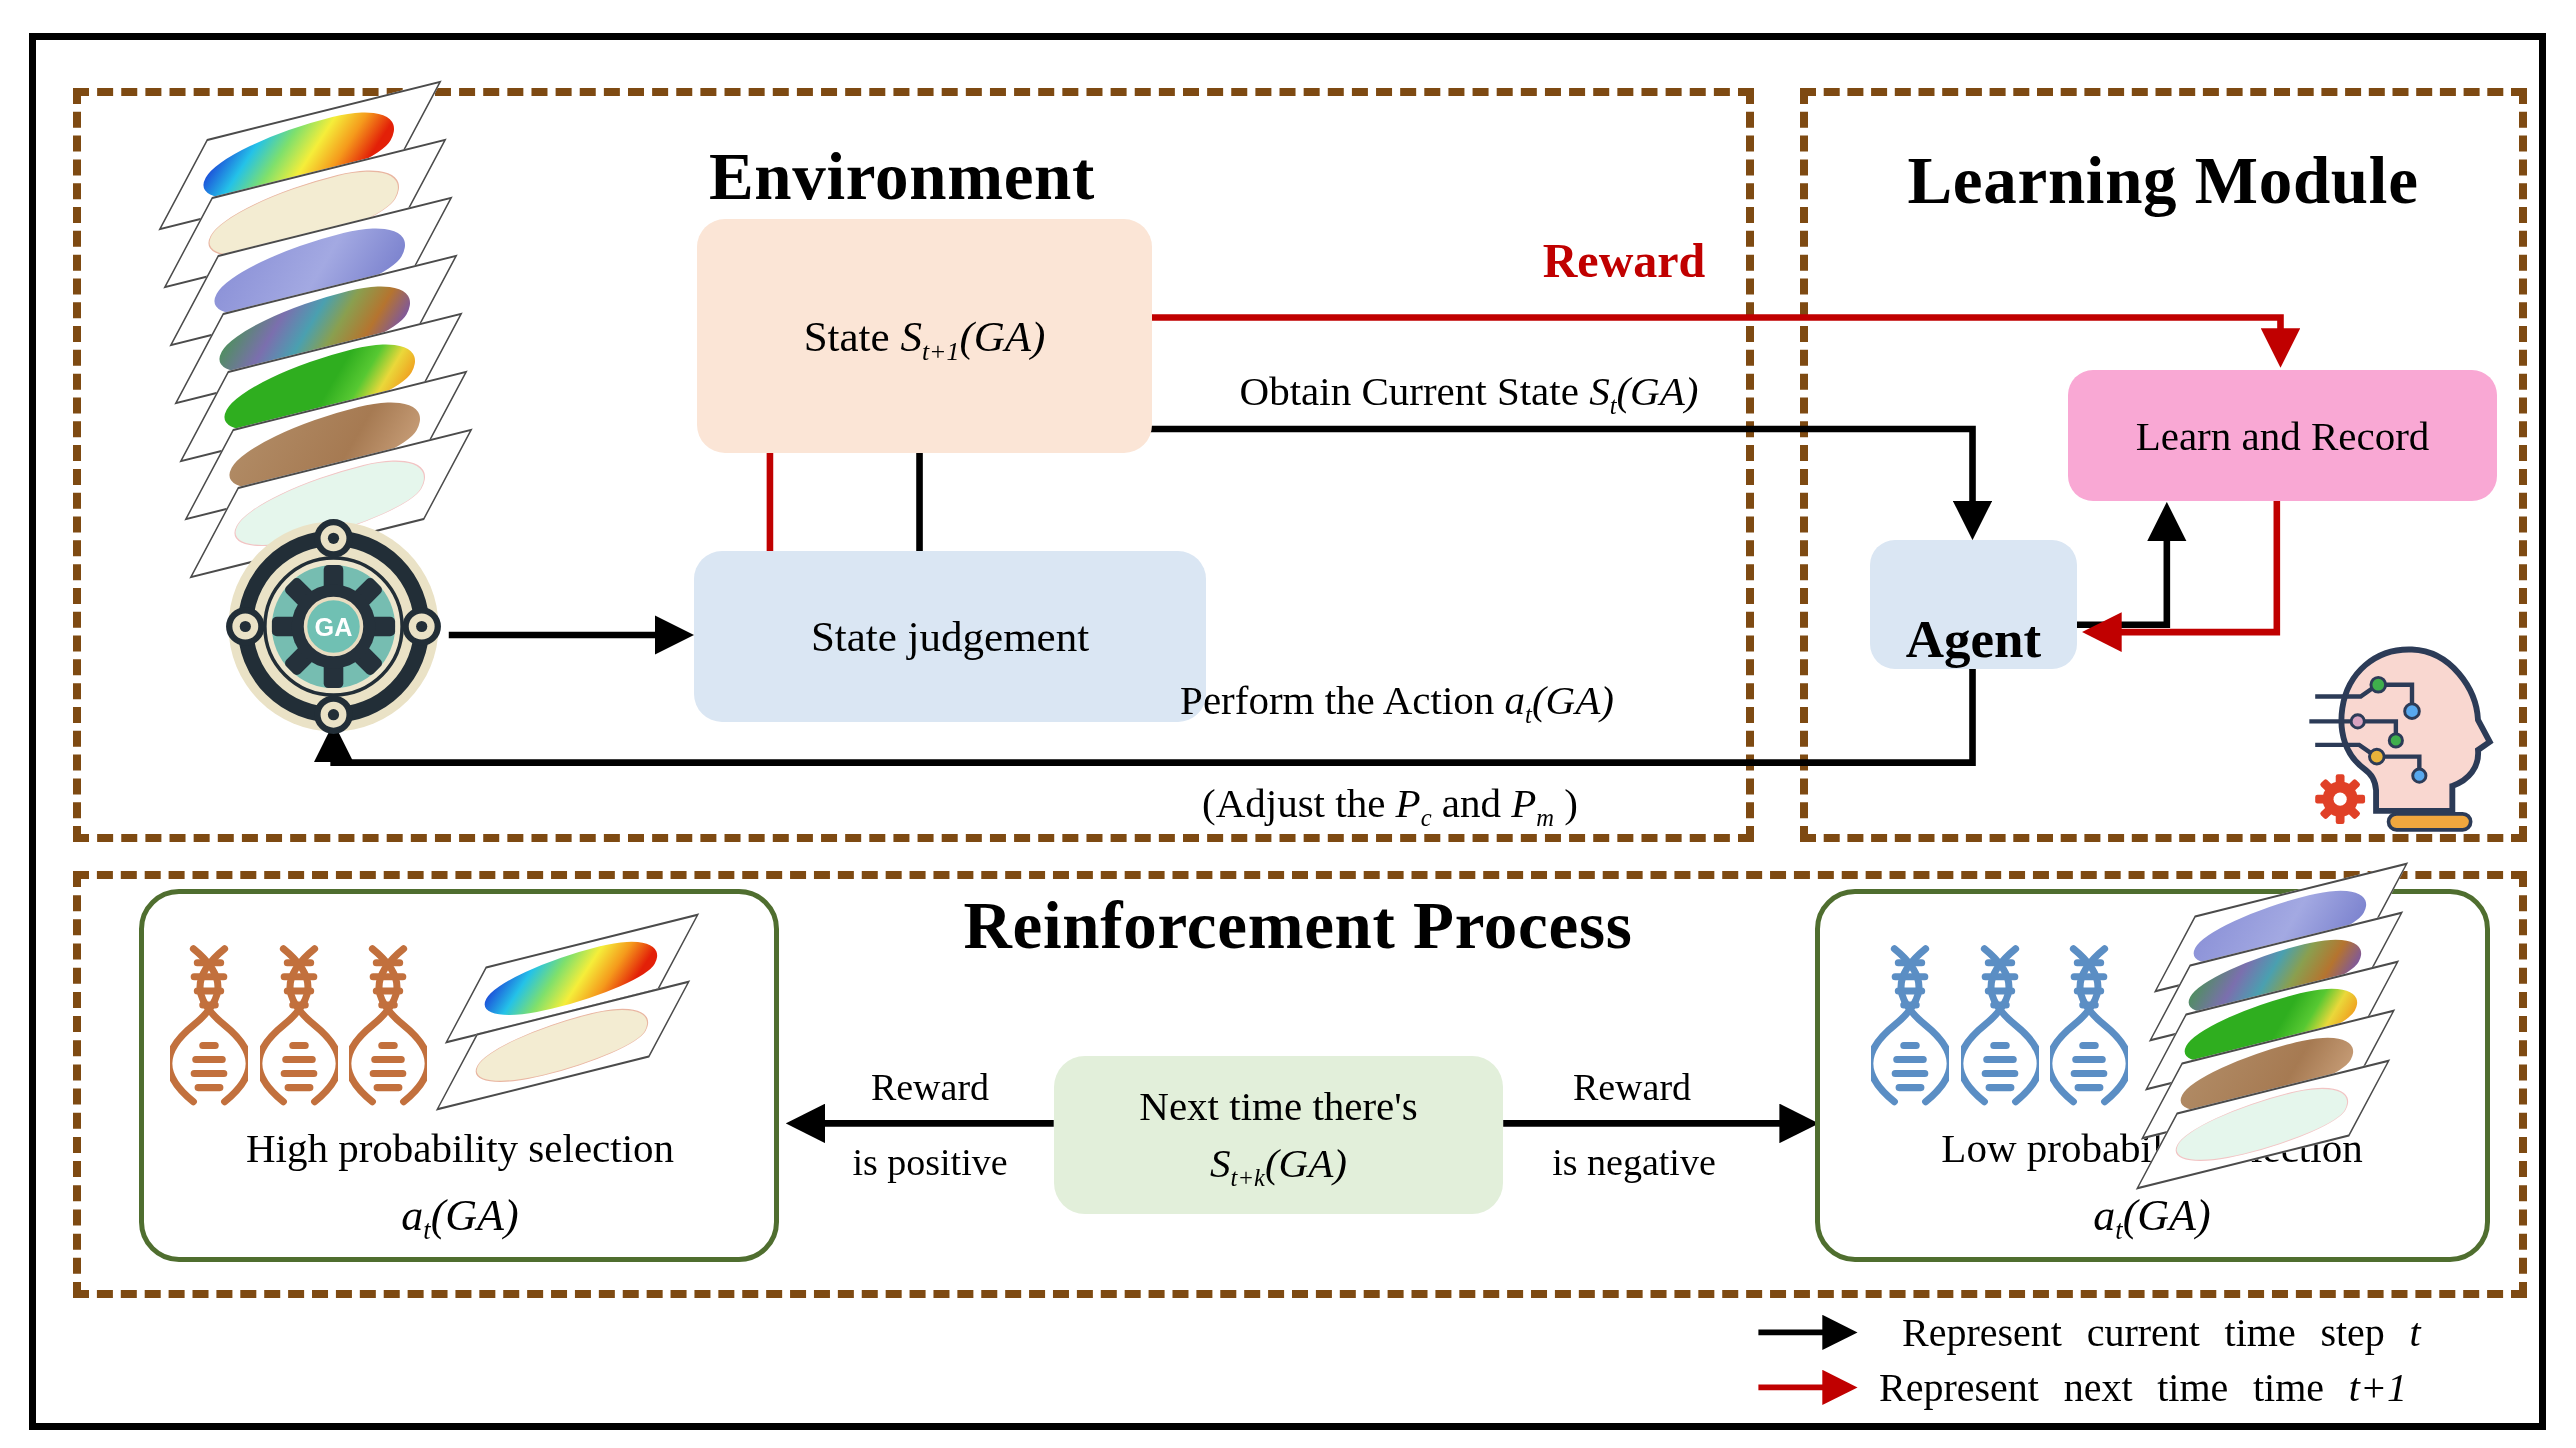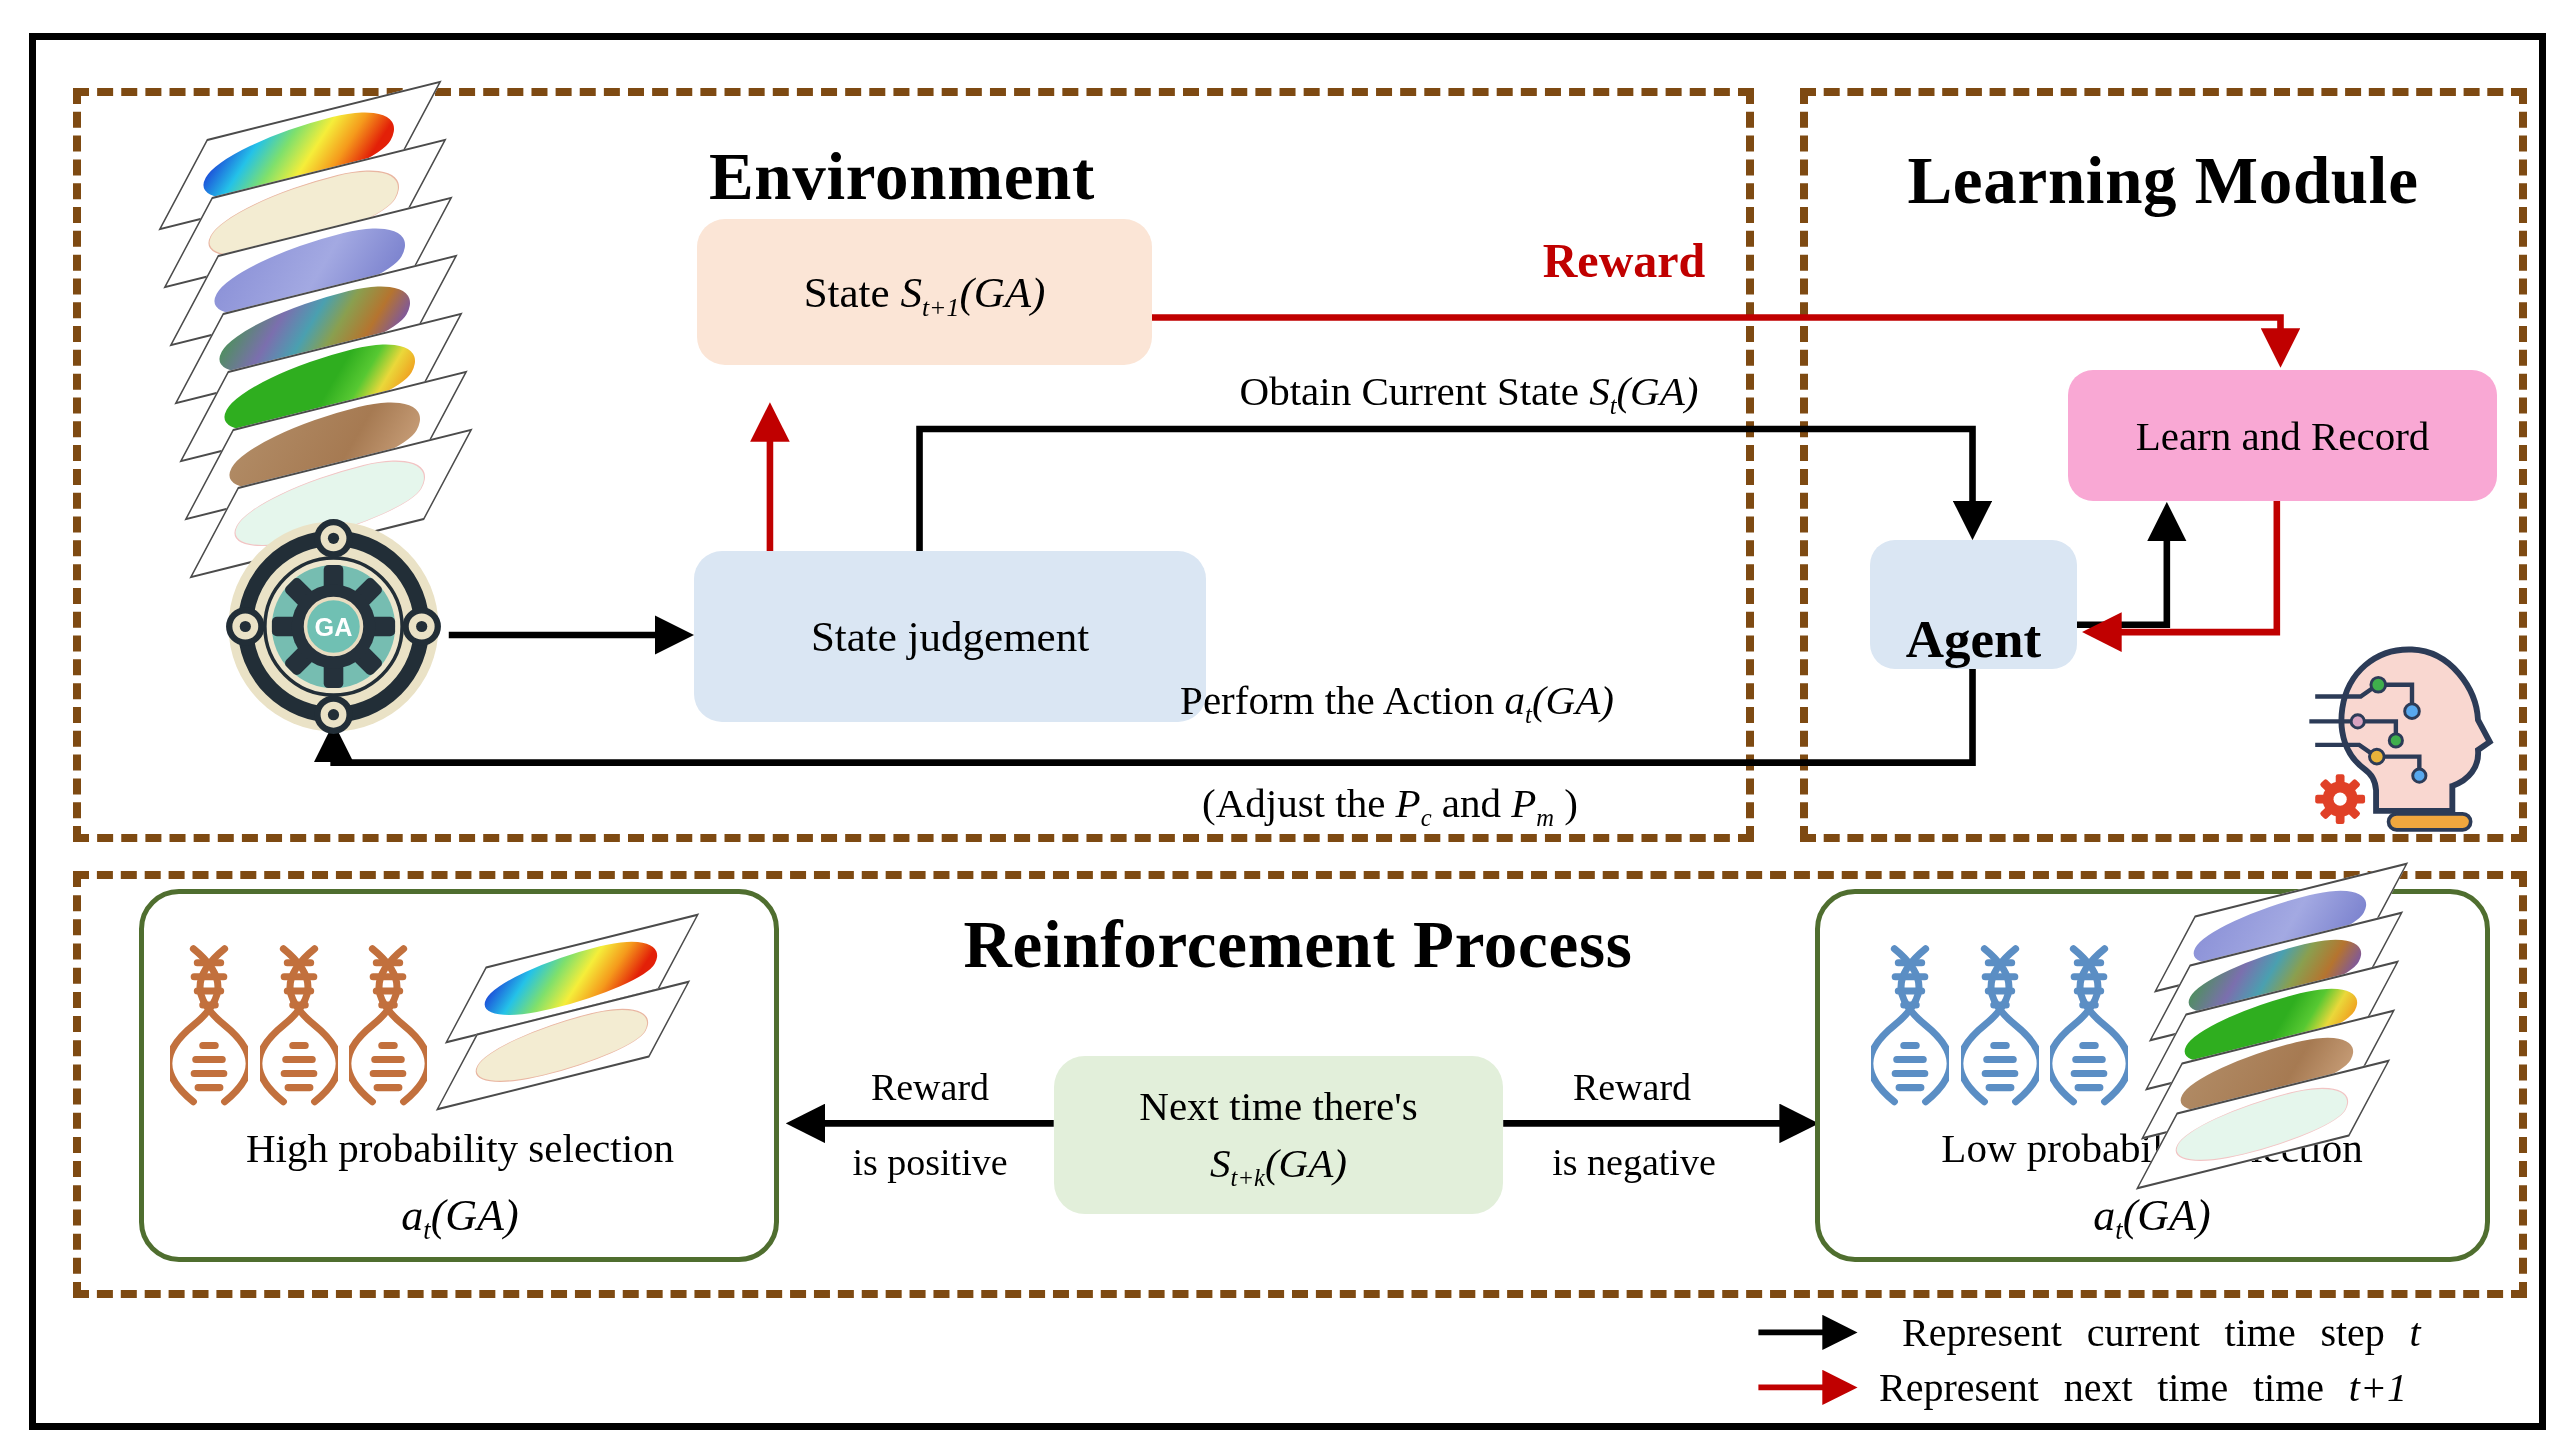--- a/index.html
+++ b/index.html
@@ -17,21 +17,21 @@
   #connectors{position:absolute;left:0;top:0;width:2576px;height:1449px;}
 
   .title{position:absolute;transform:translate(-50%,-50%);font-weight:700;font-size:67px;
          letter-spacing:0.7px;white-space:nowrap;}
   .lbl{position:absolute;transform:translate(-50%,-50%);font-size:41px;white-space:nowrap;text-align:right;}
   .mi{font-style:italic;}
   sub{font-size:0.6em;font-style:italic;vertical-align:-0.35em;line-height:0;}
 
   .fbox{position:absolute;display:flex;align-items:center;justify-content:center;
         text-align:center;font-size:43px;}
-  #state-next{left:697px;top:219px;width:455px;height:146px;background:#fbe5d6;border-radius:28px;}
+  #state-next{left:697px;top:219px;width:455px;height:234px;background:#fbe5d6;border-radius:28px;}
   #state-judgement{left:694px;top:551px;width:512px;height:171px;background:#dae6f3;border-radius:28px;}
   #learn-record{left:2068px;top:370px;width:429px;height:131px;background:#f9a8d4;border-radius:25px;font-size:41px;}
   #agent{left:1870px;top:540px;width:207px;height:129px;background:#dae6f3;border-radius:25px;
          font-size:53px;font-weight:700;align-items:flex-end;}
   #next-box{left:1054px;top:1056px;width:449px;height:158px;background:#e2efda;border-radius:31px;
             flex-direction:column;font-size:41px;line-height:1.4;}
   .green-outline{position:absolute;background:#fff;border:5.1px solid #4f6e2f;border-radius:40px;}
   #high-box{left:139px;top:889px;width:640px;height:373px;}
   #low-box{left:1815px;top:889px;width:675px;height:373px;}
 
@@ -106,21 +106,21 @@
       <path d="M1050,752 V597" marker-end="url(#ar)"></path>
       <path d="M1568,433 H3110 V453" marker-end="url(#ar)"></path>
       <path d="M3105,683 V862 H2888" marker-end="url(#ar)"></path>
     </g>
     <path d="M2398,1817 H2490" fill="none" stroke="#000" stroke-width="8" marker-end="url(#ab)"></path>
     <path d="M2398,1892 H2490" fill="none" stroke="#c00000" stroke-width="8" marker-end="url(#ar)"></path>
   </svg>
 
   <div class="title" style="left:902px;top:176px;">Environment</div>
   <div class="title" style="left:2163px;top:180px;">Learning Module</div>
-  <div class="title" style="left:1298px;top:925px;margin-top:19px;">Reinforcement Process</div>
+  <div class="title" style="left:1298px;top:925px;">Reinforcement Process</div>
 
   <div class="fbox" id="state-next">
     <span><span>State </span><span class="mi">S</span><sub>t+1</sub><span class="mi">(GA)</span></span>
   </div>
   <div class="fbox" id="state-judgement">
     <span>State judgement</span>
   </div>
 
   <div class="fbox" id="learn-record">
     <span>Learn and Record</span>

